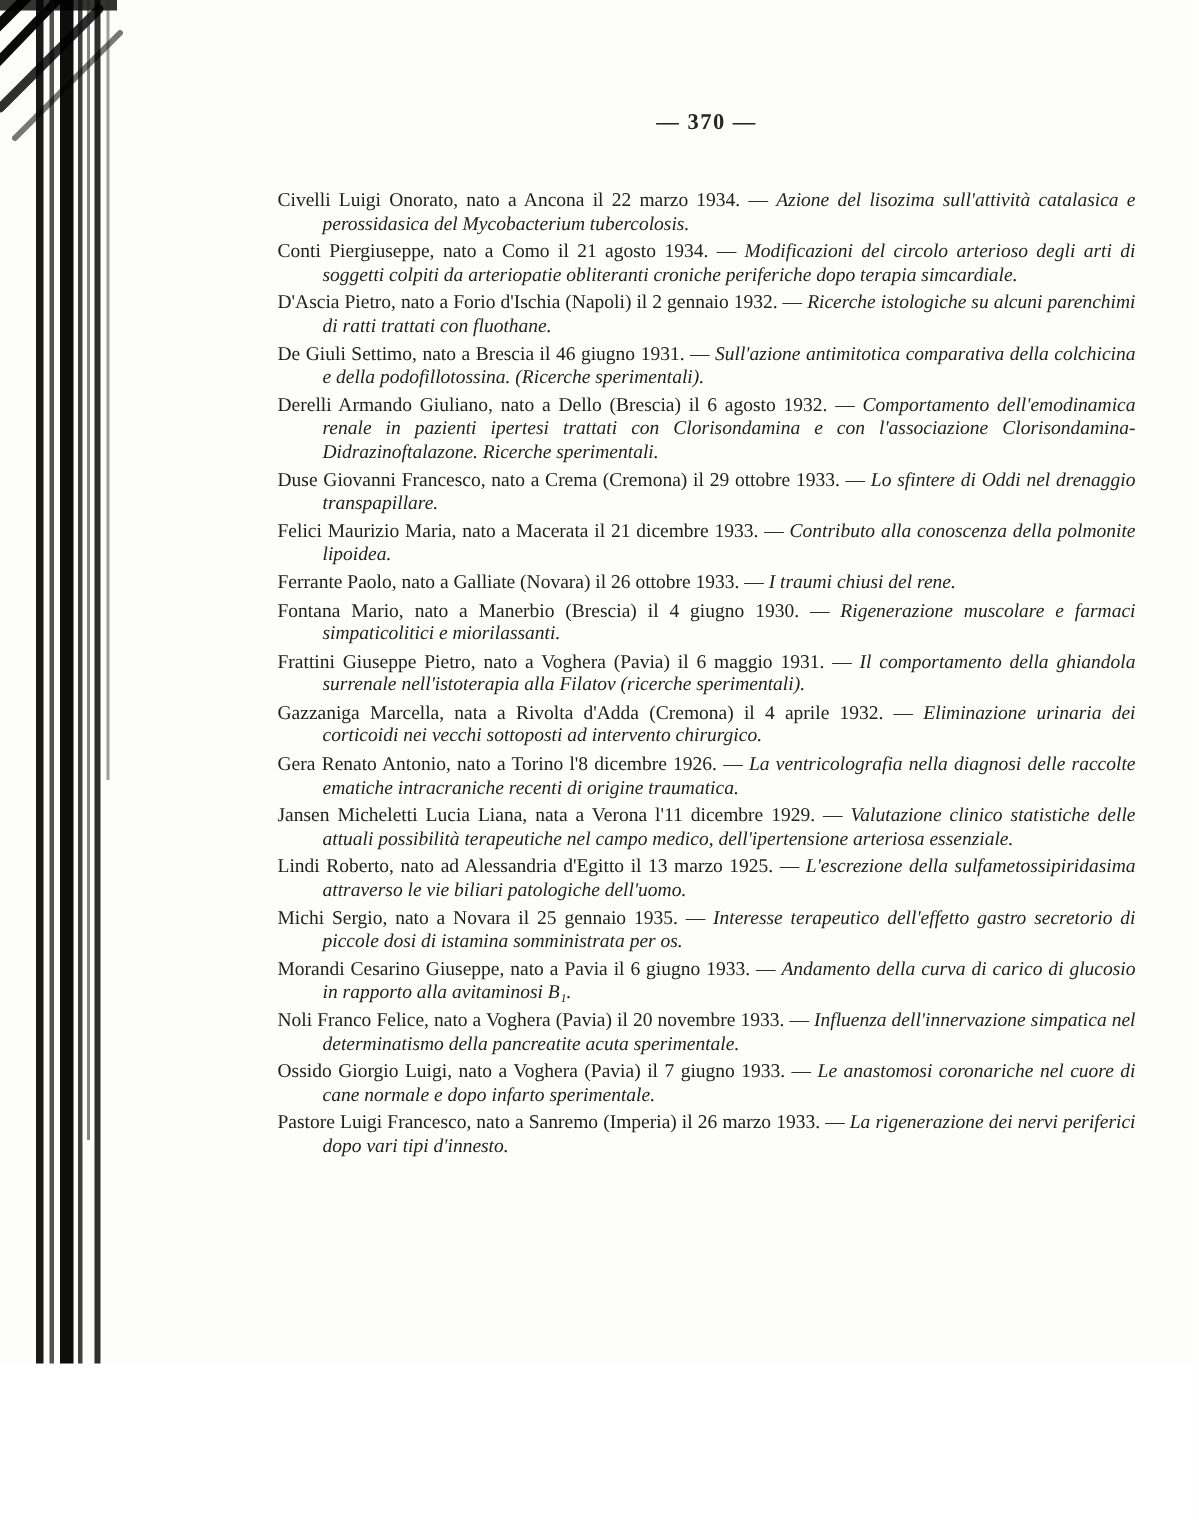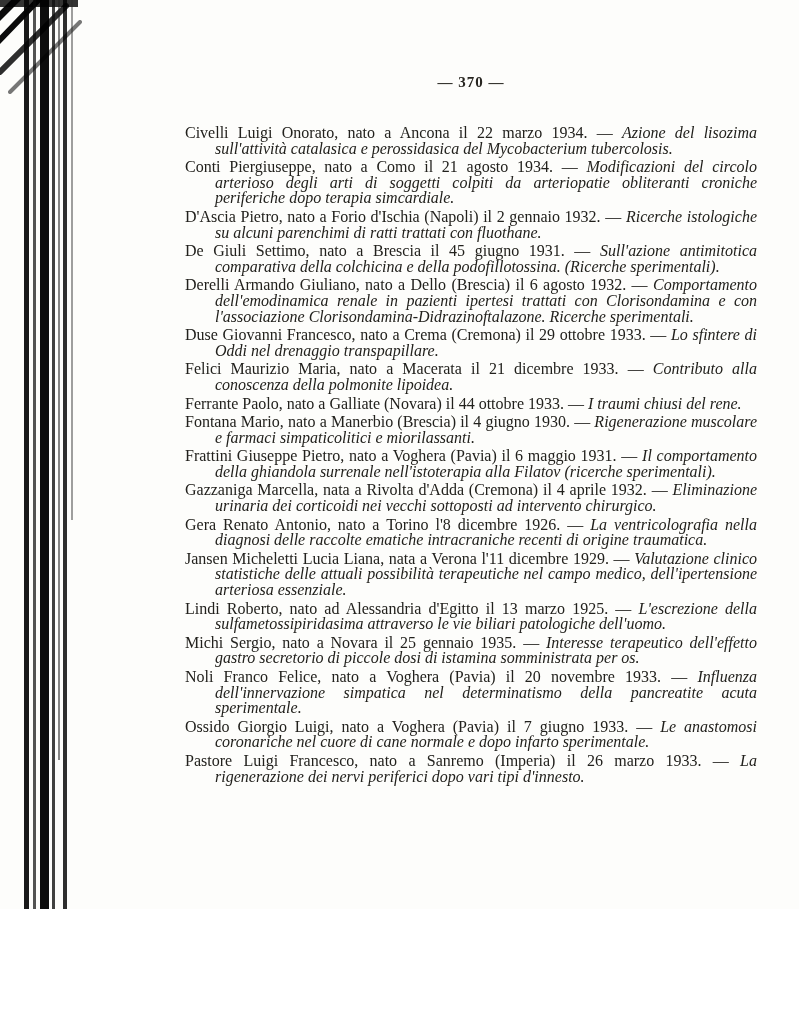--- a/index.html
+++ b/index.html
@@ -39,21 +39,21 @@
     letter-spacing: 1px;
     color: #272520;
     margin: 0 0 34px 0;
   }
   .entries { }
   .entry {
     margin: 0 0 3px 0;
     padding-left: 30px;
     text-indent: -30px;
     text-align: justify;
-    font-size: 16px;
+    font-size: 13px;
     line-height: 15.6px;
     color: #22211d;
   }
   .entry .roman { font-style: normal; }
   .entry .title { font-style: italic; }
 </style>
 </head>
 <body>
 
 <div class="page">
@@ -94,37 +94,37 @@
   <p class="entry">
     <span class="roman">Conti Piergiuseppe, nato a Como il 21 agosto 1934. — </span><span class="title">Modificazioni del circolo arterioso degli arti di soggetti colpiti da arteriopatie obliteranti croniche periferiche dopo terapia simcardiale.</span>
   </p>
 
 
   <p class="entry">
     <span class="roman">D'Ascia Pietro, nato a Forio d'Ischia (Napoli) il 2 gennaio 1932. — </span><span class="title">Ricerche istologiche su alcuni parenchimi di ratti trattati con fluothane.</span>
   </p>
 
   <p class="entry">
-    <span class="roman">De Giuli Settimo, nato a Brescia il 45 giugno 1931. — </span><span class="title">Sull'azione antimitotica comparativa della colchicina e della podofillotossina. (Ricerche sperimentali).</span>
+    <span class="roman">De Giuli Settimo, nato a Brescia il 46 giugno 1931. — </span><span class="title">Sull'azione antimitotica comparativa della colchicina e della podofillotossina. (Ricerche sperimentali).</span>
   </p>
 
   <p class="entry">
     <span class="roman">Derelli Armando Giuliano, nato a Dello (Brescia) il 6 agosto 1932. — </span><span class="title">Comportamento dell'emodinamica renale in pazienti ipertesi trattati con Clorisondamina e con l'associazione Clorisondamina-Didrazinoftalazone. Ricerche sperimentali.</span>
   </p>
 
   <p class="entry">
     <span class="roman">Duse Giovanni Francesco, nato a Crema (Cremona) il 29 ottobre 1933. — </span><span class="title">Lo sfintere di Oddi nel drenaggio transpapillare.</span>
   </p>
 
   <p class="entry">
     <span class="roman">Felici Maurizio Maria, nato a Macerata il 21 dicembre 1933. — </span><span class="title">Contributo alla conoscenza della polmonite lipoidea.</span>
   </p>
 
   <p class="entry">
-    <span class="roman">Ferrante Paolo, nato a Galliate (Novara) il 44 ottobre 1933. — </span><span class="title">I traumi chiusi del rene.</span>
+    <span class="roman">Ferrante Paolo, nato a Galliate (Novara) il 26 ottobre 1933. — </span><span class="title">I traumi chiusi del rene.</span>
   </p>
 
   <p class="entry">
     <span class="roman">Fontana Mario, nato a Manerbio (Brescia) il 4 giugno 1930. — </span><span class="title">Rigenerazione muscolare e farmaci simpaticolitici e miorilassanti.</span>
   </p>
 
   <p class="entry">
     <span class="roman">Frattini Giuseppe Pietro, nato a Voghera (Pavia) il 6 maggio 1931. — </span><span class="title">Il comportamento della ghiandola surrenale nell'istoterapia alla Filatov (ricerche sperimentali).</span>
   </p>
 
@@ -141,20 +141,23 @@
   </p>
 
   <p class="entry">
     <span class="roman">Lindi Roberto, nato ad Alessandria d'Egitto il 13 marzo 1925. — </span><span class="title">L'escrezione della sulfametossipiridasima attraverso le vie biliari patologiche dell'uomo.</span>
   </p>
 
   <p class="entry">
     <span class="roman">Michi Sergio, nato a Novara il 25 gennaio 1935. — </span><span class="title">Interesse terapeutico dell'effetto gastro secretorio di piccole dosi di istamina somministrata per os.</span>
   </p>
 
+  <p class="entry">
+    <span class="roman">Morandi Cesarino Giuseppe, nato a Pavia il 6 giugno 1933. — </span><span class="title">Andamento della curva di carico di glucosio in rapporto alla avitaminosi B₁.</span>
+  </p>
 
   <p class="entry">
     <span class="roman">Noli Franco Felice, nato a Voghera (Pavia) il 20 novembre 1933. — </span><span class="title">Influenza dell'innervazione simpatica nel determinatismo della pancreatite acuta sperimentale.</span>
   </p>
 
   <p class="entry">
     <span class="roman">Ossido Giorgio Luigi, nato a Voghera (Pavia) il 7 giugno 1933. — </span><span class="title">Le anastomosi coronariche nel cuore di cane normale e dopo infarto sperimentale.</span>
   </p>
 
 

